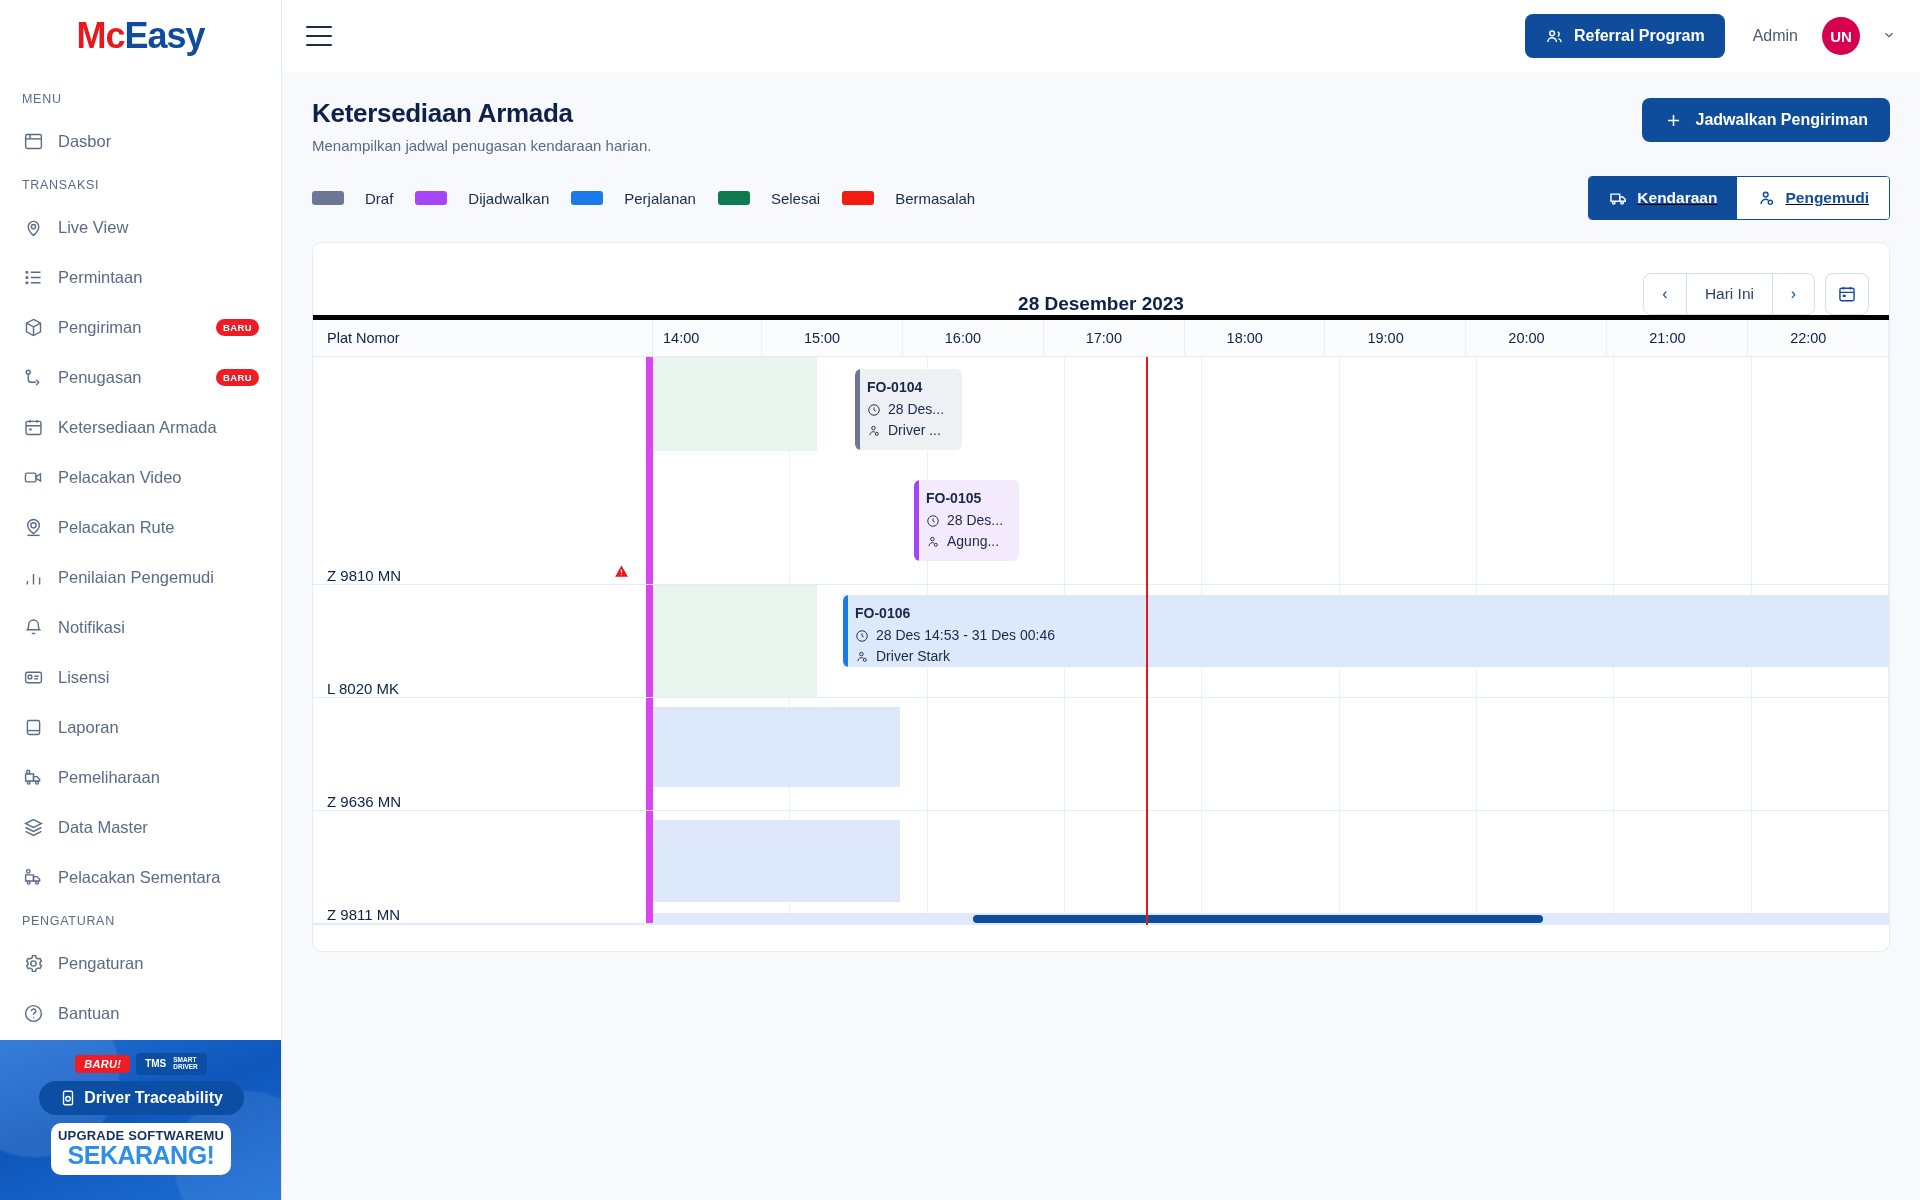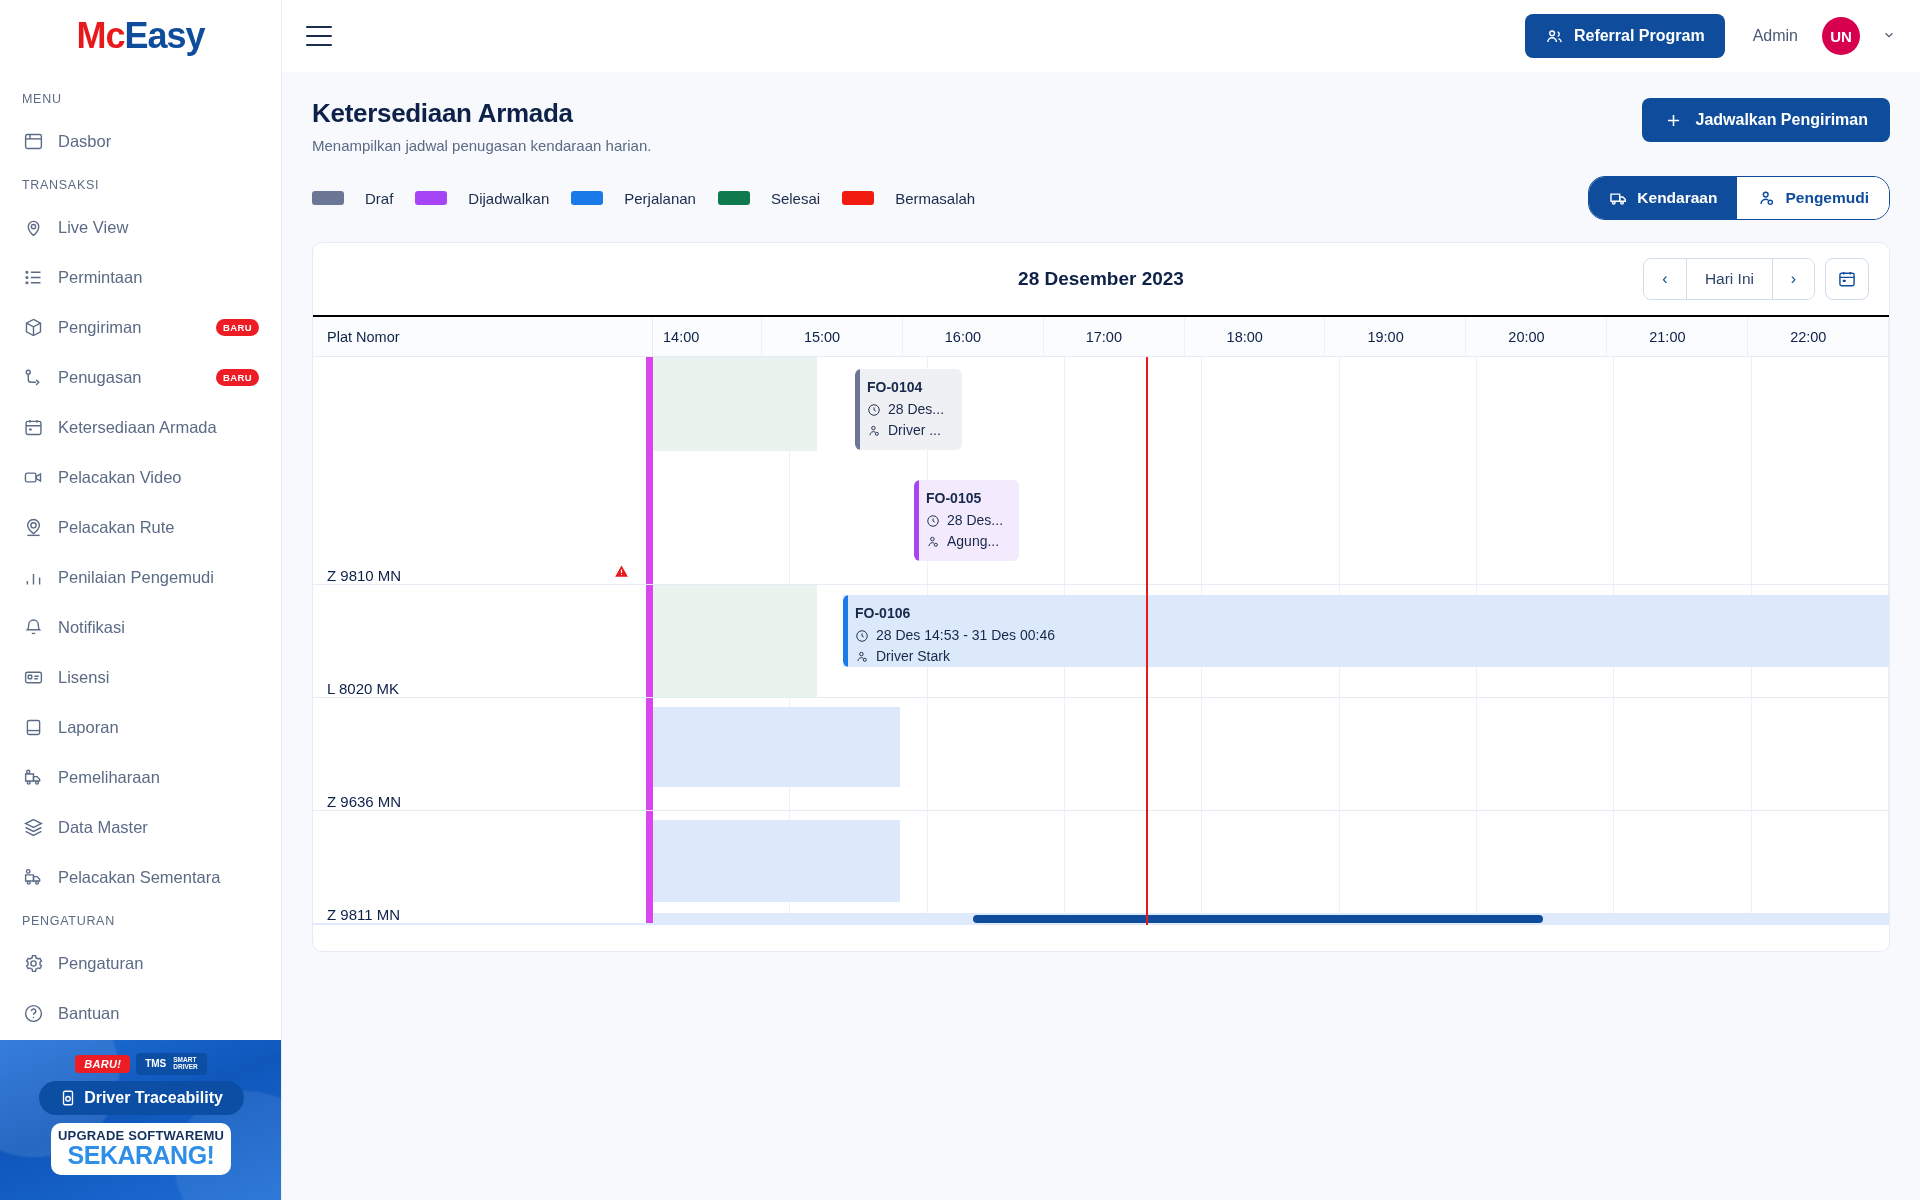--- a/index.html
+++ b/index.html
@@ -104,34 +104,34 @@
     height:44px; padding:0 22px; font-size:16px; font-weight:600;
     display:flex; align-items:center; gap:12px; cursor:pointer;
   }
 
   .legend-row { display:flex; align-items:center; padding: 22px 6px 0 6px; }
   .legend { display:flex; align-items:center; gap:22px; }
   .legend-item { display:flex; align-items:center; gap:21px; }
   .swatch { width:32px; height:14px; border-radius:3px; display:block;}
   .legend-label { font-size:15px; color:#1a2b4b; }
   .toggle-group {
-    margin-left:auto; display:flex; border:1px solid #0f4c9b; border-radius:17px; overflow:hidden;
+    margin-left:auto; display:flex; border:1px solid #0f4c9b; border-radius:4px; overflow:hidden;text-decoration:underline;
   }
   .toggle-btn {
     height:42px; padding:0 20px; font-size:15.5px; display:flex; align-items:center; gap:9px;
     cursor:pointer; background:#fff; color:#0f4c9b; border:none; font-weight:600;
   }
   .toggle-btn.active { background:#0f4c9b; color:#fff; }
 
   
   .cal-card {
     margin: 22px 6px 0 6px; background:#fff; border:1px solid #e6ecf4; border-radius:10px;
     overflow:hidden; height: 710px; position:relative;
   }
-  .cal-toolbar { height:72px; display:flex; align-items:center; padding: 0 20px; position:relative;}
+  .cal-toolbar { height:72px; display:flex; align-items:flex-end; padding: 0 20px; position:relative;}
   .cal-date {
     position:absolute; left:0; right:0; text-align:center;
     font-size:19px; font-weight:700; color:#0d2149;
   }
   .cal-nav { margin-left:auto; display:flex; align-items:center; gap:10px; position:relative; z-index:2;}
   .nav-group { display:flex; border:1px solid #cfdceb; border-radius:8px; overflow:hidden;}
   .nav-btn {
     height:40px; min-width:42px; padding:0 12px; background:#fff; border:none; cursor:pointer;
     color:#0f4c9b; font-size:16px; display:flex; align-items:center; justify-content:center;
   }
@@ -139,21 +139,21 @@
   .nav-today { font-size:15.5px; color:#2c4468; padding:0 18px;}
   .icon-btn {
     height:42px; width:44px; border:1px solid #cfdceb; border-radius:8px; background:#fff;
     display:flex; align-items:center; justify-content:center; cursor:pointer; color:#0f4c9b;
   }
 
   
   .grid-wrap { position:relative; overflow:hidden; }
   .grid-head {
     display:flex; height:42px; background:#fbfcfe;
-    border-top:2px solid #000000; border-bottom:1px solid #e6ecf4;
+    border-top:5px solid #000000; border-bottom:1px solid #e6ecf4;
   }
   .col-plat {
     width:340px; flex:0 0 340px; display:flex; align-items:center;
     padding-left:14px; font-size:14.5px; color:#0d2149; font-weight:400;
     border-right:1px solid #e6ecf4; background:#fbfcfe; position:relative; z-index:3;
   }
   .time-cols { display:flex; flex:1 1 auto;gap:32px; }
   .tcol {
     flex:1 1 0; display:flex; align-items:center; padding-left:10px;
     font-size:14.5px; color:#0d2149; border-right:1px solid #edf1f7;

